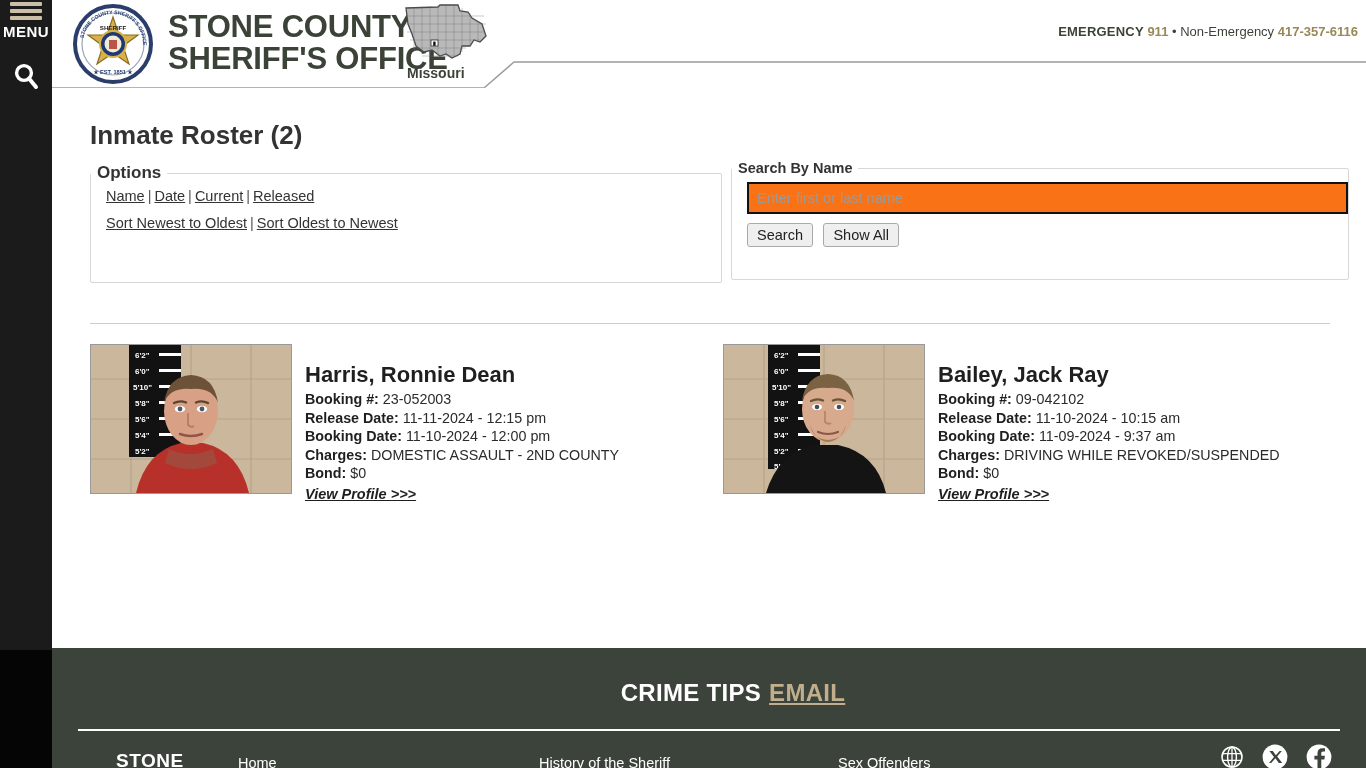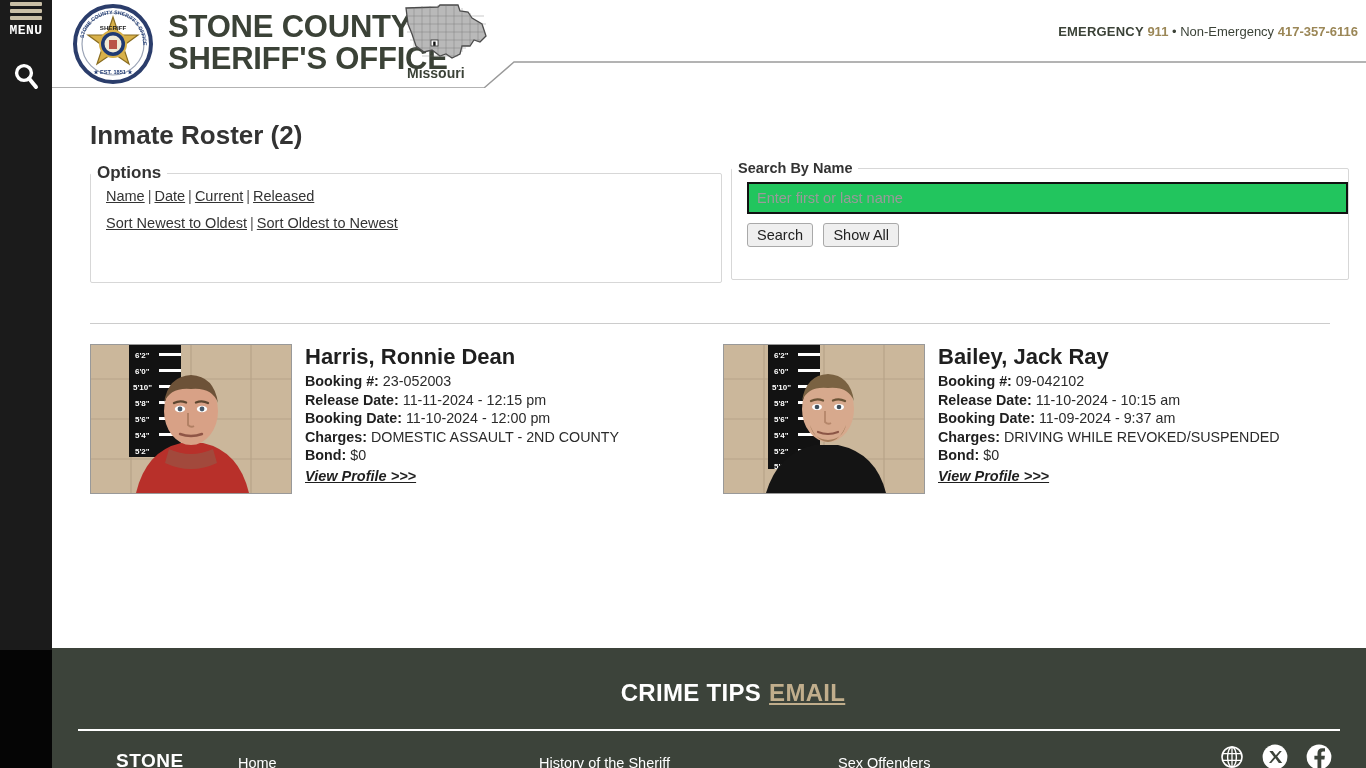--- a/index.html
+++ b/index.html
@@ -24,23 +24,23 @@
   }
   #menu-btn {
     position: absolute; left: 0; top: 2px; width: 52px;
     text-align: center; cursor: pointer;
   }
   .hbar {
     width: 32px; height: 4px; background: #c9bfa6;
     margin: 0 auto 3px auto; border-radius: 1px;
   }
   #menu-label {
-    color: #ffffff; font-size: 13px; font-weight: bold;
+    color: #ffffff; font-size: 15px; font-weight: bold;
     letter-spacing: 0.4px; margin-top: 3px;
-    font-family: Liberation Mono, monospace;
+    font-family: Liberation Sans, sans-serif;
   }
   #search-btn {
     position: absolute; left: 0; top: 62px; width: 52px;
     text-align: center; cursor: pointer;
   }
   #search-btn svg { display: block; margin: 0 auto; }
 
   
   #header {
     position: absolute; left: 52px; top: 0;
@@ -123,21 +123,21 @@
   #search-fs legend { font-size: 14.5px; font-weight: bold; }
   #search-input {
     display: block;
     margin: 6px 0 0 15px;
     width: 601px; height: 32px;
     border: 2px solid #111111;
     font-size: 14.5px;
     padding: 0 8px;
     color: #333;
     font-family: "Liberation Sans", sans-serif;
-    background: #22c55e;
+    background: #f97316;
   }
   #search-input::placeholder { color: #9a9a9a; }
   .btn-row { margin: 9px 0 0 15px; }
   .sbtn {
     background: #efefef;
     border: 1px solid #a9a9a9;
     border-radius: 3px;
     font-size: 14.5px;
     color: #222;
     padding: 3px 9px;
@@ -158,21 +158,21 @@
 
   .mug {
     position: absolute; left: 0; top: 0;
     width: 202px; height: 150px;
     border: 1px solid #999;
     overflow: hidden;
     background: #c9b79c;
   }
   .mug svg { display: block; }
 
-  .info { position: absolute; left: 215px; top: 0; width: 400px; }
+  .info { position: absolute; left: 215px; top: 18px; width: 400px; }
   .inm-name {
     font-size: 22px; font-weight: bold; color: #1f1f1f;
     line-height: 26px; margin-bottom: 2px;
     white-space: nowrap;
   }
   .fld {
     font-size: 14.3px; color: #2b2b2b; line-height: 18.6px;
     white-space: nowrap;
   }
   .fld b { font-weight: bold; color: #1f1f1f; }

